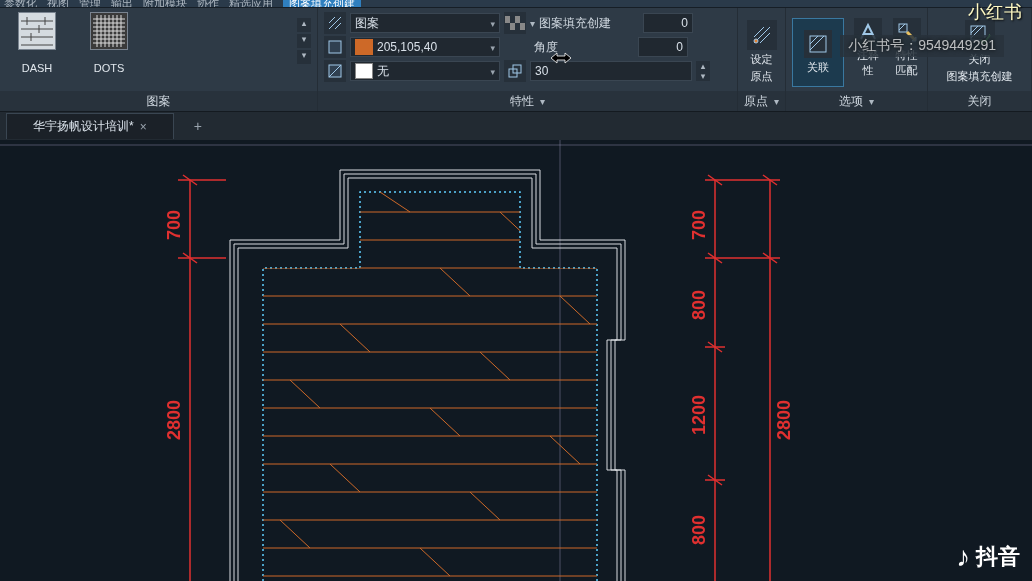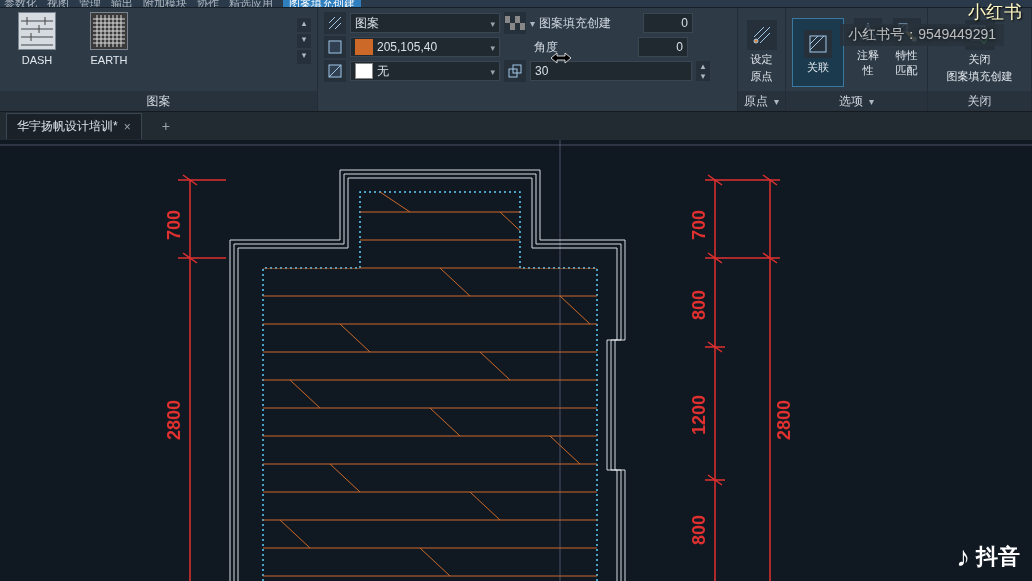--- a/index.html
+++ b/index.html
@@ -7,38 +7,38 @@
   .menubar { height: 8px; background: #2a3a4a; display: flex; align-items: center; padding: 0 4px; gap: 10px; border-bottom: 1px solid #161e26; overflow: hidden; }
   .menubar .menu-item { color: #aeb8c2; font-size: 11px; white-space: nowrap; }
   .menubar .active-tab { background: #2f7fbf; color: #fff; padding: 0 6px; height: 100%; display: flex; align-items: center; }
 
   .ribbon { height: 104px; background: #2e3a46; display: flex; border-bottom: 1px solid #141a20; }
   .panel { border-right: 1px solid #242d36; display: flex; flex-direction: column; }
   .panel-body { flex: 1; display: flex; align-items: flex-start; padding: 4px 6px 0 6px; gap: 10px; }
   .panel-title { height: 20px; display: flex; align-items: center; justify-content: center; color: #d0d8e0; background: #28323c; font-size: 12px; gap: 4px; }
   .panel-title .caret::after { content: "▾"; font-size: 10px; color: #aeb8c2; margin-left: 2px; }
 
-  .big-btn { display: flex; flex-direction: column; align-items: center; width: 62px; gap: 4px; cursor: pointer; }
+  .big-btn { display: flex; flex-direction: column; align-items: center; width: 62px; gap: 12px; cursor: pointer; }
   .big-btn .icon-box { width: 38px; height: 38px; background: #d5dbe0; border: 1px solid #7a8490; display: flex; align-items: center; justify-content: center; }
   .big-btn .label { color: #e2e8ee; font-size: 11px; text-align: center; }
   .prop-row { display: flex; align-items: center; height: 22px; gap: 4px; }
   .small-icon { width: 22px; height: 22px; background: #26303a; display: flex; align-items: center; justify-content: center; }
   .swatch { width: 18px; height: 16px; }
   .dropdown { height: 20px; background: #202830; border: 1px solid #3a4652; display: flex; align-items: center; padding: 0 4px; color: #d8e0e8; justify-content: space-between; }
   .dropdown .dd-caret::after { content: "▾"; font-size: 9px; color: #9aa4ae; }
   .num-input { height: 20px; background: #202830; border: 1px solid #3a4652; display: flex; align-items: center; padding: 0 4px; color: #d8e0e8; justify-content: flex-end; }
   .label-txt { color: #d0d8e0; }
 
   .small-btn { display: flex; flex-direction: column; align-items: center; gap: 2px; cursor: pointer; }
   .small-btn .icon-sq { width: 28px; height: 28px; background: #26303a; display: flex; align-items: center; justify-content: center; }
   .small-btn .label { font-size: 11px; color: #e2e8ee; text-align: center; }
   .small-btn.selected { background: #1c3a4e; padding: 11px; border: 1px solid #3a78a0; }
 
   .tabstrip { height: 28px; background: #222a32; display: flex; align-items: center; padding: 0 6px; }
-  .file-tab { background: #1b2128; padding: 4px 10px; display: flex; align-items: center; gap: 6px; border-top: 1px solid #3a4652; border-left: 1px solid #3a4652; border-right: 1px solid #3a4652; color: #dce4ec; font-size: 12px; }
+  .file-tab { background: #1b2128; padding: 4px 26px; display: flex; align-items: center; gap: 6px; border-top: 1px solid #3a4652; border-left: 1px solid #3a4652; border-right: 1px solid #3a4652; color: #dce4ec; font-size: 12px; }
   .file-tab .close { color: #9aa4ae; cursor: pointer; }
   .newtab { margin-left: 20px; color: #9aa4ae; cursor: pointer; font-size: 14px; }
 
   .canvas-wrap { position: relative; width: 1032px; height: calc(581px - 8px - 104px - 28px); background: #101922; }
   svg.cad { position: absolute; inset: 0; width: 100%; height: 100%; }
   .dim-text { font-family: Arial, sans-serif; font-size: 18px; fill: #e03030; font-weight: bold; }
   .watermark { position: absolute; color: rgba(255,255,255,0.7); font-size: 14px; text-shadow: 0 0 4px #000; }
   .douyin-logo { position: absolute; right: 12px; bottom: 8px; display: flex; align-items: center; gap: 6px; color: #fff; font-size: 22px; font-weight: bold; }
   .douyin-logo .note { font-size: 28px; }
   .xhs-badge { position: absolute; right: 10px; top: 2px; background: rgba(0,0,0,0); color: #fef9c3; font-size: 18px; font-weight: normal; text-shadow: 1px 1px 2px #000; text-align: right; }
@@ -94,21 +94,21 @@
             <line x1="4" y1="0" x2="4" y2="32"></line>
                 <line x1="8" y1="0" x2="8" y2="32"></line>
                 <line x1="12" y1="0" x2="12" y2="32"></line>
                 <line x1="16" y1="0" x2="16" y2="32"></line>
                 <line x1="20" y1="0" x2="20" y2="32"></line>
                 <line x1="24" y1="0" x2="24" y2="32"></line>
                 <line x1="28" y1="0" x2="28" y2="32"></line>
           </g>
             </svg>
         </div>
-        <div class="label">EARTH</div>
+        <div class="label">DOTS</div>
       </div>
       <div style="display:flex;flex-direction:column;gap:2px;margin-left:auto;padding-top:6px">
         <div style="width:14px;height:14px;background:#26303a;color:#aeb8c2;text-align:center;font-size:9px">▴</div>
         <div style="width:14px;height:14px;background:#26303a;color:#aeb8c2;text-align:center;font-size:9px">▾</div>
         <div style="width:14px;height:14px;background:#26303a;color:#aeb8c2;text-align:center;font-size:9px">▾</div>
       </div>
     </div>
     <div class="panel-title">
       <span>图案</span>
     </div>
@@ -180,20 +180,24 @@
                 <rect x="6" y="2" width="8" height="8"></rect>
               </g>
             </svg>
         </div>
         <div class="num-input" style="width:162px;justify-content:flex-start">30</div>
         <div style="width:14px;height:20px;background:#26303a;color:#aeb8c2;text-align:center;font-size:9px;display:flex;flex-direction:column">
             <span style="flex:1">▴</span>
             <span style="flex:1">▾</span>
           </div>
       </div>
+    </div>
+    <div class="panel-title">
+      <span>特性</span>
+        <span class="caret"></span>
     </div>
   </div>
 
   <div class="panel" style="width:48px">
     <div class="panel-body" style="flex-direction:column;justify-content:center;align-items:center;gap:2px">
       <div class="small-btn">
         <div class="icon-sq" style="width:30px;height:30px">
           <svg width="24" height="24">
               <g stroke="#a0c8e8" fill="none">
                 <line x1="4" y1="20" x2="20" y2="4"></line>
@@ -384,15 +388,15 @@
       </svg>
   </div>
 
   <div class="douyin-logo">
     <span class="note">♪</span>
     <span>抖音</span>
   </div>
 </div>
 
 <div class="xhs-badge" style="top:0px">小红书</div>
-<div class="watermark" style="top:24px;right:28px;background:rgba(40,50,60,0.85);padding:2px 8px">
+<div class="watermark" style="top:35px;right:28px;background:rgba(40,50,60,0.85);padding:2px 8px">
   <span>小红书号：</span><span>9549449291</span>
 </div>
 
 </body></html>

